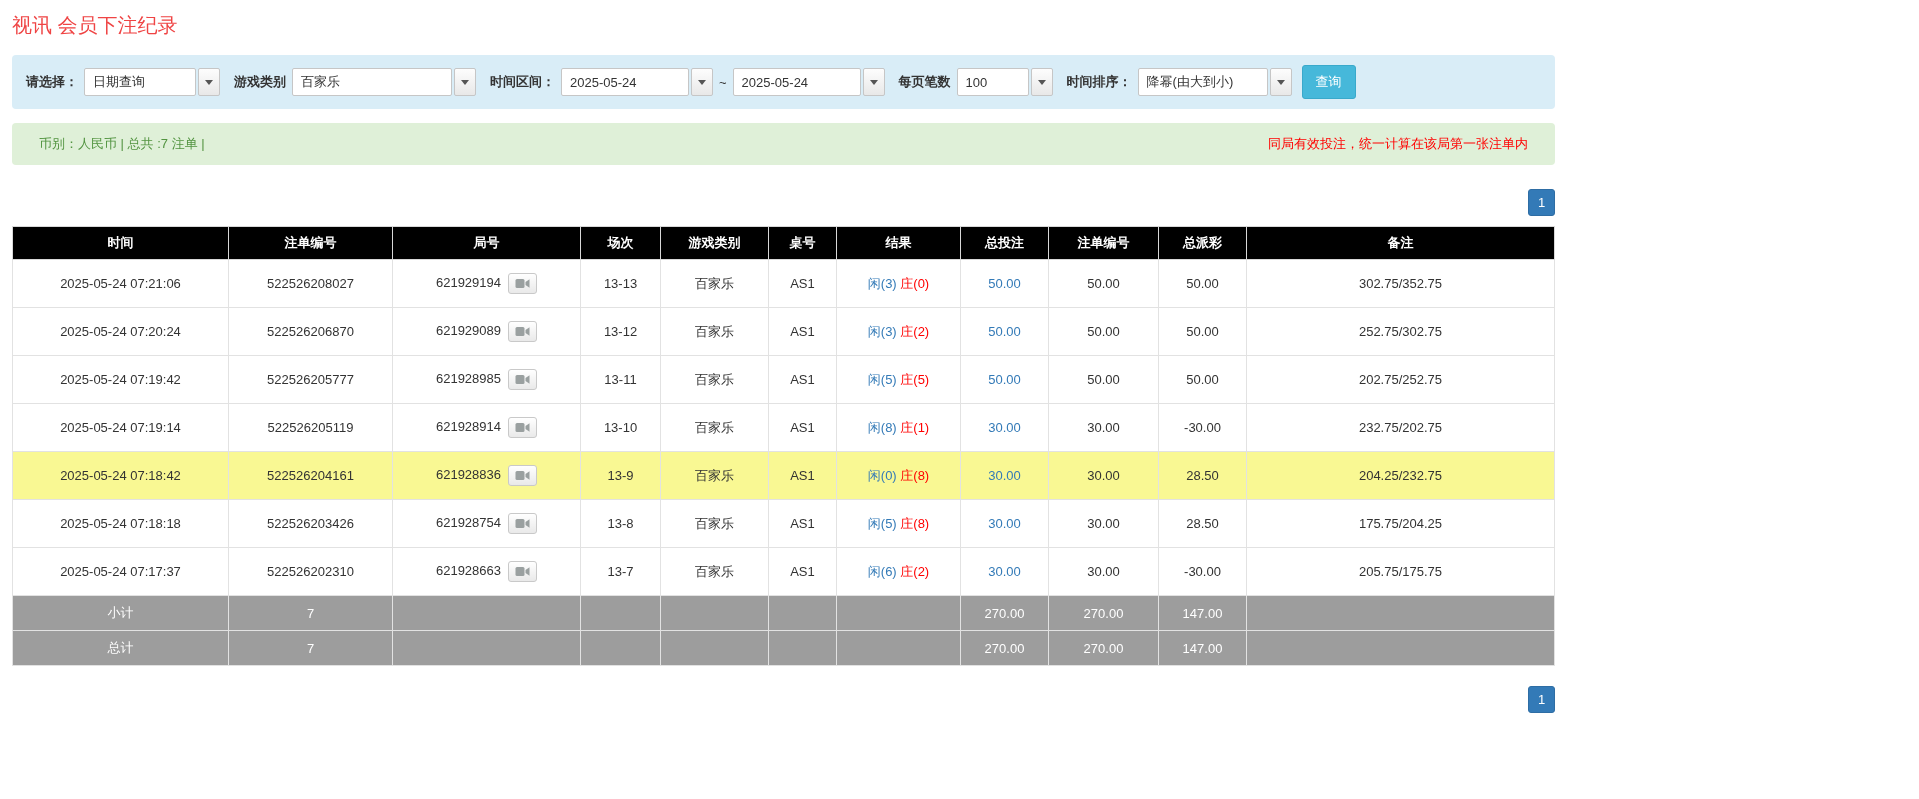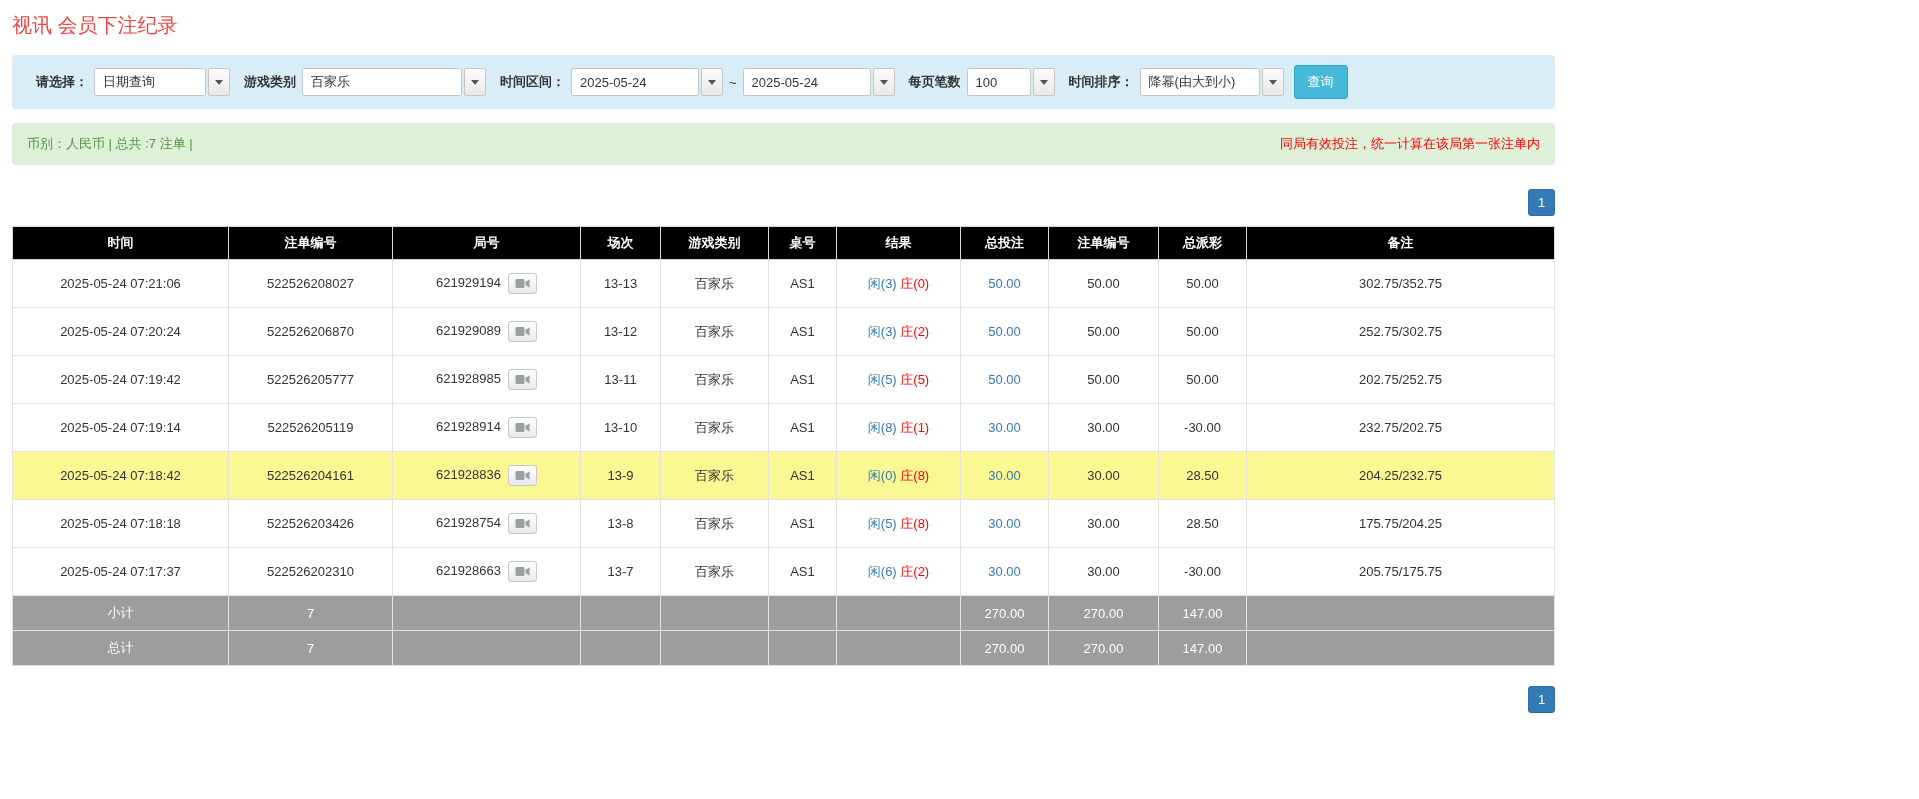--- a/index.html
+++ b/index.html
@@ -18,21 +18,21 @@
     font-size: 20px;
     font-weight: 400;
     color: #ef4444;
     margin: 8px 0 16px 0;
   }
 
   
   .filter-bar {
     background: #d9edf7;
     border-radius: 4px;
-    padding: 10px 24px;
+    padding: 10px 14px;
     display: flex;
     align-items: center;
     white-space: nowrap;
   }
   .filter-label { font-weight: bold; color: #333; margin: 0 6px 0 14px; }
   .filter-label:first-child { margin-left: 0; }
   .combo { display: inline-flex; align-items: center; }
   .combo input {
     height: 28px;
     border: 1px solid #c6c6c6;
@@ -54,41 +54,41 @@
   }
   .caret {
     width: 0; height: 0;
     border-left: 4px solid transparent;
     border-right: 4px solid transparent;
     border-top: 5px solid #555;
   }
   .w-query { width: 112px; }
   .w-game  { width: 160px; }
   .w-date  { width: 128px; }
-  .w-pp    { width: 64px; }
-  .w-sort  { width: 120px; }
+  .w-pp    { width: 72px; }
+  .w-sort  { width: 130px; }
   .range-sep { margin: 0 6px; color: #333; }
   .search-btn {
     margin-left: 10px;
     background: #46b8da;
     border: 1px solid #39a9cb;
     color: #fff;
     font-size: 13px;
     font-family: Liberation Serif, serif;
     padding: 7px 13px;
     border-radius: 3px;
     cursor: pointer;
   }
 
   
   .summary-bar {
     margin-top: 14px;
     background: #dff0d8;
     border-radius: 4px;
-    padding: 12px 15px;
+    padding: 12px 27px;
     display: flex;
     justify-content: space-between;
     align-items: center;
   }
   .summary-left { color: #529440; }
   .summary-right { color: #ff0000; }
 
   
   .pager { display: flex; justify-content: flex-end; }
   .pager.top { margin: 24px 0 10px 0; }

